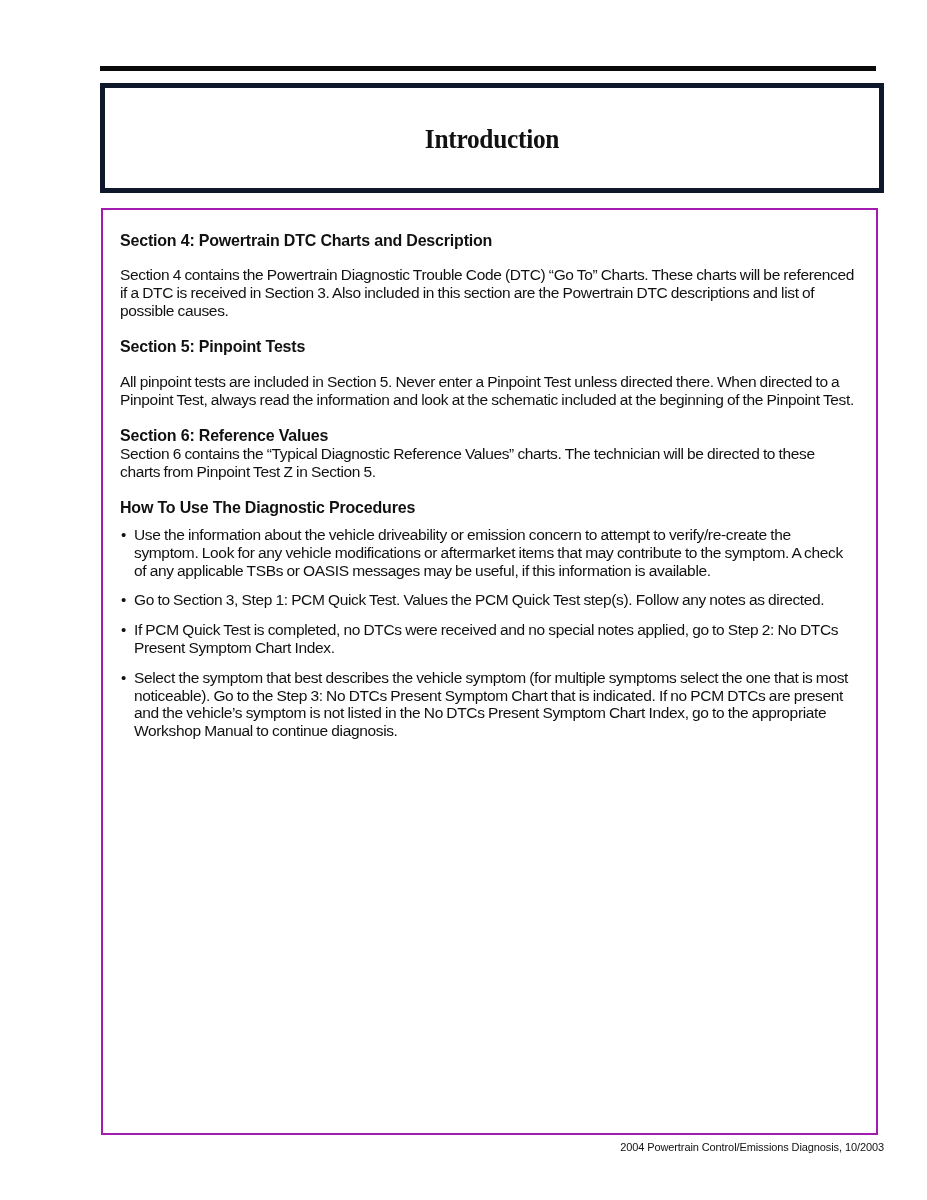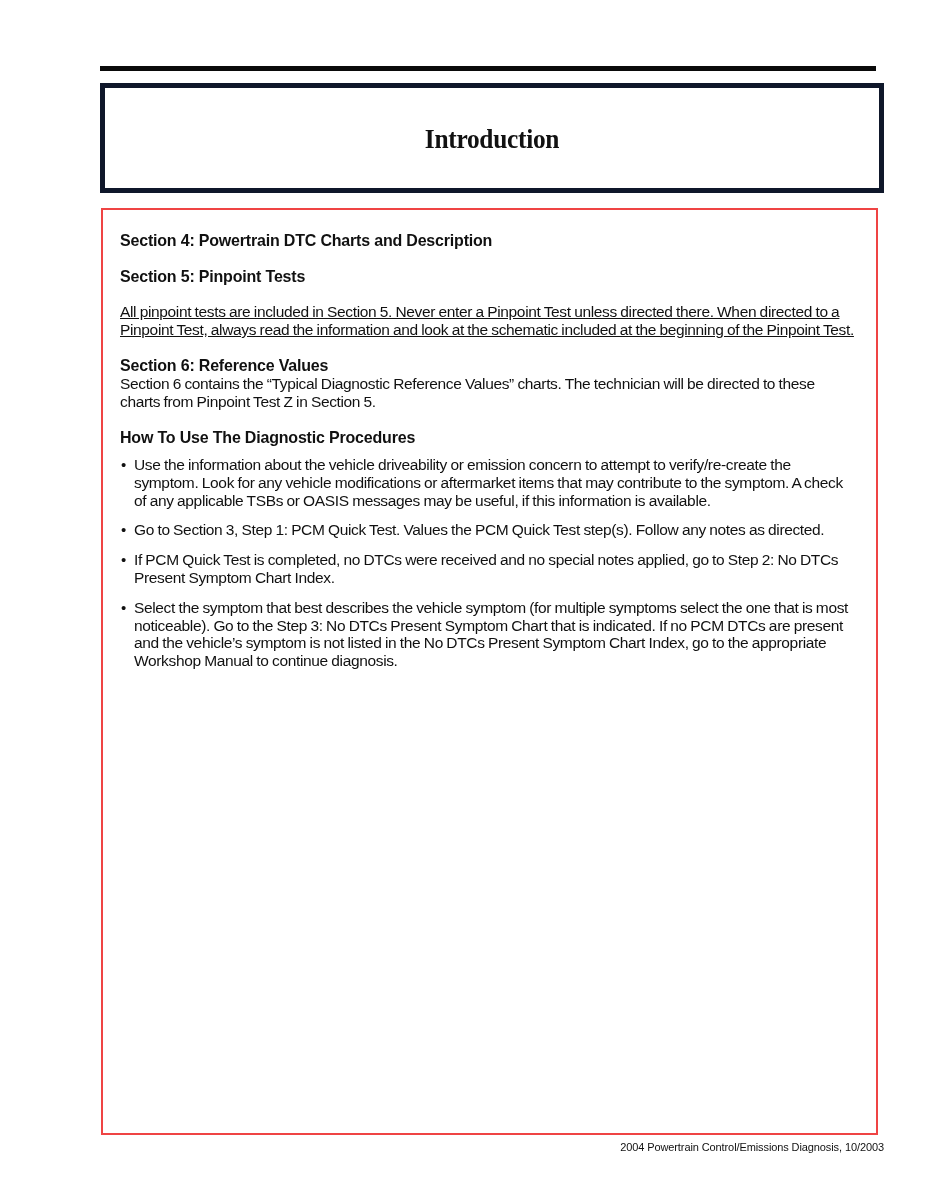--- a/index.html
+++ b/index.html
@@ -45,21 +45,21 @@
       letter-spacing: -0.3px;
       color: #111;
       transform: scaleX(0.94);
     }
     .content-box {
       position: absolute;
       left: 101px;
       top: 208px;
       width: 773px;
       height: 923px;
-      border: 2px solid #ef4444;
+      border: 2px solid #a21caf;
     }
     .content {
       position: absolute;
       left: 17px;
       top: 20px;
       width: 735px;
     }
     .section-heading {
       margin: 0;
       font-weight: bold;
@@ -73,21 +73,21 @@
     .para {
       margin: 0;
       font-size: 15.5px;
       line-height: 18px;
       letter-spacing: -0.35px;
       word-spacing: -0.5px;
     }
     .sec4-h { margin-top: 0; }
     .sec4-p { margin-top: 16px; }
     .sec5-h { margin-top: 16px; }
-    .sec5-p { margin-top: 17px; text-decoration: underline; }
+    .sec5-p { margin-top: 17px; }
     .sec6-h { margin-top: 16px; }
     .sec6-p { }
     .how-h  { margin-top: 16px; }
     ul.bullets {
       list-style: none;
       margin: 9px 0 0 0;
       padding: 0;
     }
     ul.bullets li {
       position: relative;
@@ -119,20 +119,21 @@
 <div class="top-rule"></div>
 
 <div class="title-box">
   <h1>Introduction</h1>
 </div>
 
 <div class="content-box">
   <div class="content">
 
     <h2 class="section-heading sec4-h">Section 4: Powertrain DTC Charts and Description</h2>
+    <p class="para sec4-p">Section 4 contains the Powertrain Diagnostic Trouble Code (DTC) “Go To” Charts. These charts will be referenced if a DTC is received in Section 3. Also included in this section are the Powertrain DTC descriptions and list of possible causes.</p>
 
     <h2 class="section-heading sec5-h">Section 5: Pinpoint Tests</h2>
     <p class="para sec5-p">All pinpoint tests are included in Section 5. Never enter a Pinpoint Test unless directed there. When directed to a Pinpoint Test, always read the information and look at the schematic included at the beginning of the Pinpoint Test.</p>
 
     <h2 class="section-heading sec6-h">Section 6: Reference Values</h2>
     <p class="para sec6-p">Section 6 contains the “Typical Diagnostic Reference Values” charts. The technician will be directed to these charts from Pinpoint Test Z in Section 5.</p>
 
     <h2 class="section-heading how-h">How To Use The Diagnostic Procedures</h2>
     <ul class="bullets">
       <li>

